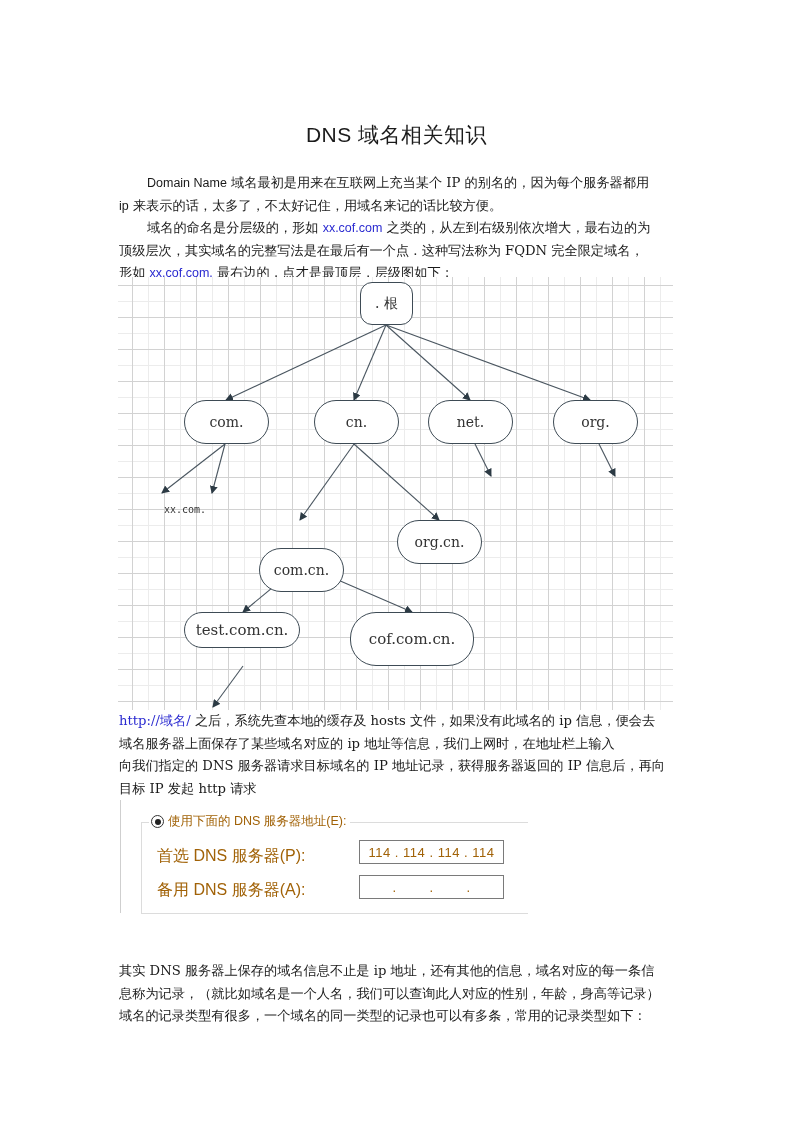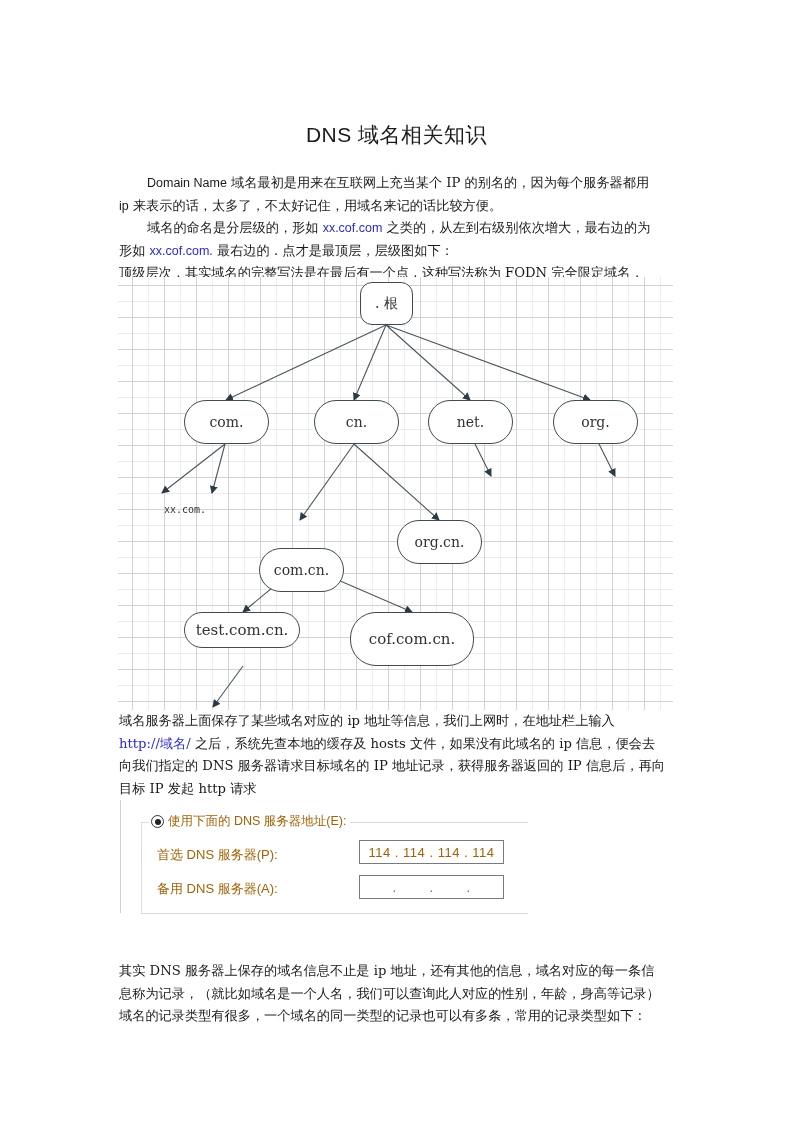--- a/index.html
+++ b/index.html
@@ -35,35 +35,35 @@
 
   
   .dialog { position: absolute; left: 120px; top: 800px; width: 406px; height: 113px; background: #ffffff;
             border-left: 1px solid #cfcfcf; font-family: "Liberation Sans", "DejaVu Sans", sans-serif; color: #a16207; }
   .groupbox { position: absolute; left: 20px; top: 22px; width: 386px; height: 90px;
               border: 1px solid #dcdcdc; border-right: none; }
   .radio-row { position: absolute; left: 28px; top: 13px; background: #fff; padding: 0 4px 0 2px;
                display: flex; align-items: center; font-size: 12.5px; }
   .radio { width: 11px; height: 11px; border: 1px solid #333; border-radius: 50%; position: relative; margin-right: 4px; background: #fff; }
   .radio::after { content: ""; position: absolute; left: 2.5px; top: 2.5px; width: 6px; height: 6px; border-radius: 50%; background: #222; }
-  .field-label { position: absolute; left: 36px; font-size: 13px; }
+  .field-label { position: absolute; left: 36px; font-size: 16px; }
   .ip-box { position: absolute; left: 238px; width: 145px; height: 24px; border: 1px solid #7a7a7a; box-sizing: border-box;
             display: flex; align-items: center; justify-content: center; font-size: 13px; letter-spacing: 0.5px; background: #fff; }
 </style>
 </head>
 <body>
 
 <div class="title">DNS 域名相关知识</div>
 
 <p class="para" style="top:172px;">
   <span class="line indent"><span class="lat">Domain Name</span><span> 域名最初是用来在互联网上充当某个 IP 的别名的，因为每个服务器都用</span></span>
   <span class="line"><span class="lat">ip</span><span> 来表示的话，太多了，不太好记住，用域名来记的话比较方便。</span></span>
   <span class="line indent"><span>域名的命名是分层级的，形如 </span><span class="link">xx.cof.com</span><span> 之类的，从左到右级别依次增大，最右边的为</span></span>
+  <span class="line">顶级层次，其实域名的完整写法是在最后有一个点 . 这种写法称为 FQDN 完全限定域名，</span>
   <span class="line"><span>形如  </span><span class="link">xx.cof.com.</span><span>  最右边的 . 点才是最顶层，层级图如下：</span></span>
-  <span class="line">顶级层次，其实域名的完整写法是在最后有一个点 . 这种写法称为 FQDN 完全限定域名，</span>
 </p>
 
 <div class="diagram">
   <svg width="555" height="433" viewBox="0 0 555 433">
     <defs>
       <marker id="arr" markerWidth="8" markerHeight="8" refX="7" refY="4" orient="auto" markerUnits="userSpaceOnUse">
         <path d="M0,0 L8,4 L0,8 z" fill="#2c3a44"></path>
       </marker>
     </defs>
     <g stroke="#4a5660" stroke-width="1.1" fill="none" marker-end="url(#arr)">
@@ -99,22 +99,22 @@
   <div class="leaf-label" style="left:30px; top:227px;">xx.com.</div>
 
   <div class="node pill" style="left:141px; top:243px; width:85px; height:44px;margin-top:28px;">com.cn.</div>
   <div class="node pill" style="left:279px; top:243px; width:85px; height:44px;">org.cn.</div>
 
   <div class="node big" style="left:66px; top:335px; width:116px; height:36px;">test.com.cn.</div>
   <div class="node big" style="left:232px; top:335px; width:124px; height:54px;">cof.com.cn.</div>
 </div>
 
 <p class="para" style="top:710px;">
+  <span class="line"><span class="link-cn">http://域名/</span><span>   之后，系统先查本地的缓存及 hosts 文件，如果没有此域名的 ip 信息，便会去</span></span>
   <span class="line">域名服务器上面保存了某些域名对应的 ip 地址等信息，我们上网时，在地址栏上输入</span>
-  <span class="line"><span class="link-cn">http://域名/</span><span>   之后，系统先查本地的缓存及 hosts 文件，如果没有此域名的 ip 信息，便会去</span></span>
   <span class="line">向我们指定的 DNS 服务器请求目标域名的 IP 地址记录，获得服务器返回的 IP 信息后，再向</span>
   <span class="line">目标 IP 发起 http 请求</span>
 </p>
 
 <div class="dialog">
   <div class="groupbox"></div>
   <div class="radio-row">
     <span class="radio"></span>
     <span>使用下面的 DNS 服务器地址(E):</span>
   </div>

